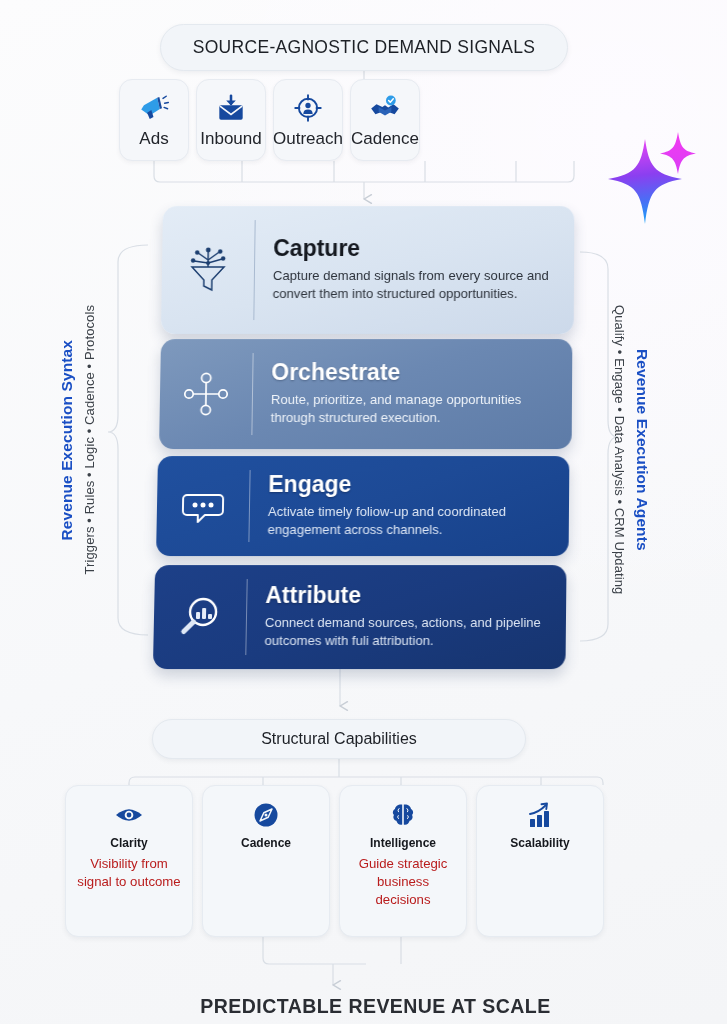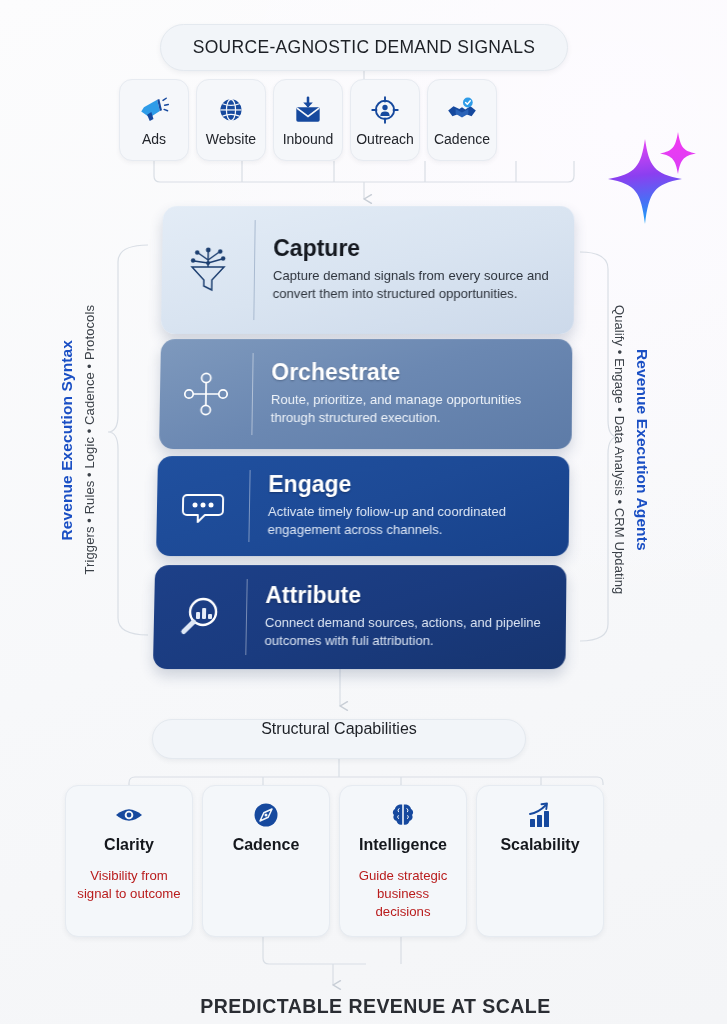--- a/index.html
+++ b/index.html
@@ -40,21 +40,21 @@
   .src-card {
     width: 70px; height: 82px;
     background: #f5f7fa;
     border: 1px solid #e7ebf1;
     border-radius: 13px;
     display: flex; flex-direction: column;
     align-items: center; justify-content: center; gap: 3px;
     box-shadow: 0 2px 4px rgba(60,70,90,.06);
   }
   .src-card .ico { width: 34px; height: 34px; display:block; }
-  .src-card .lbl { font-size: 14px; color: #22252b; }
+  .src-card .lbl { font-size: 17px; color: #22252b; }
 
   
   .connectors { position: absolute; left: 0; top: 0; width: 727px; height: 1024px; pointer-events: none; }
 
   
   .funnel { position: absolute; left: 0; top: 0; width: 727px; height: 1024px; }
   .layer {
     position: absolute;
     display: flex; align-items: center;
     border-radius: 14px;
@@ -122,40 +122,40 @@
   .side .vbold { font-size: 15.5px; font-weight: bold; color: #1a4fc4; letter-spacing: .1px; }
   .side .vsub  { font-size: 13px; color: #3b4148; letter-spacing: .1px; }
   #side-left  { flex-direction: row; gap: 6px; }
   #side-right { flex-direction: row; gap: 6px; }
 
   
   .cap-pill {
     position: absolute; left: 152px; top: 719px;
     width: 374px; height: 40px;
     background: #f2f5f9; border: 1px solid #e4e9ef; border-radius: 20px;
-    display: flex; justify-content: center;
+    display: flex; align-items: center; justify-content: center;
     box-shadow: 0 2px 5px rgba(60,70,90,.07);
   }
   .cap-pill span { font-size: 16px; color: #1d2026; }
 
   
   .caps {
     position: absolute; left: 65px; top: 785px;
     width: 600px; height: 152px;
     display: flex; gap: 9px;
   }
   .cap-card {
     width: 128px; height: 152px;
     background: #f4f7fa; border: 1px solid #e6ebf1; border-radius: 13px;
     display: flex; flex-direction: column; align-items: center;
     padding: 14px 8px 10px;
     box-shadow: 0 2px 5px rgba(60,70,90,.07);
   }
   .cap-card .cico { width: 30px; height: 30px; margin-bottom: 6px; }
-  .cap-card .ctitle { font-size: 16px; font-weight: bold; color: #15181d; margin-bottom: 13px; }
+  .cap-card .ctitle { font-size: 12px; font-weight: bold; color: #15181d; margin-bottom: 5px; }
   .cap-card .cdesc  { font-size: 13.2px; line-height: 1.38; color: #b91c1c; text-align: center; }
 
   
   .bottom {
     position: absolute; left: 12px; top: 995px; width: 727px;
     text-align: center;
   }
   .bottom span {
     font-size: 19.5px; font-weight: bold; letter-spacing: .45px; color: #2a2d33;
   }
@@ -217,32 +217,20 @@
         <path d="M9.5 19.5 L13.5 17 L15.5 23.5 L12 25.5 Z" fill="#16499e"></path>
         <g stroke="#16499e" stroke-width="1.4" stroke-linecap="round">
           <line x1="24.5" y1="6" x2="27.5" y2="4"></line>
           <line x1="26" y1="10.5" x2="29.5" y2="9.8"></line>
           <line x1="25.5" y1="14.5" x2="28.8" y2="15.8"></line>
         </g>
       </svg>
       <span class="lbl">Ads</span>
     </div>
 
-    <div class="src-card">
-      <svg class="ico" viewBox="0 0 32 32">
-        <circle cx="16" cy="15" r="10" fill="#16499e"></circle>
-        <g stroke="#f5f7fa" stroke-width="1.15" fill="none">
-          <ellipse cx="16" cy="15" rx="4.3" ry="10"></ellipse>
-          <line x1="6" y1="15" x2="26" y2="15"></line>
-          <path d="M8 9.2 Q16 12.4 24 9.2"></path>
-          <path d="M8 20.8 Q16 17.6 24 20.8"></path>
-        </g>
-      </svg>
-      <span class="lbl">Website</span>
-    </div>
 
     <div class="src-card">
       <svg class="ico" viewBox="0 0 32 32">
         <path d="M16 3.5 L16 11" stroke="#16499e" stroke-width="2.4" stroke-linecap="round"></path>
         <path d="M11.5 8 L16 12.6 L20.5 8" fill="#16499e"></path>
         <rect x="5" y="12.5" width="22" height="13.5" rx="1.6" fill="#16499e"></rect>
         <path d="M5.6 13.3 L16 21.2 L26.4 13.3" fill="none" stroke="#f5f7fa" stroke-width="1.6"></path>
       </svg>
       <span class="lbl">Inbound</span>
     </div>

